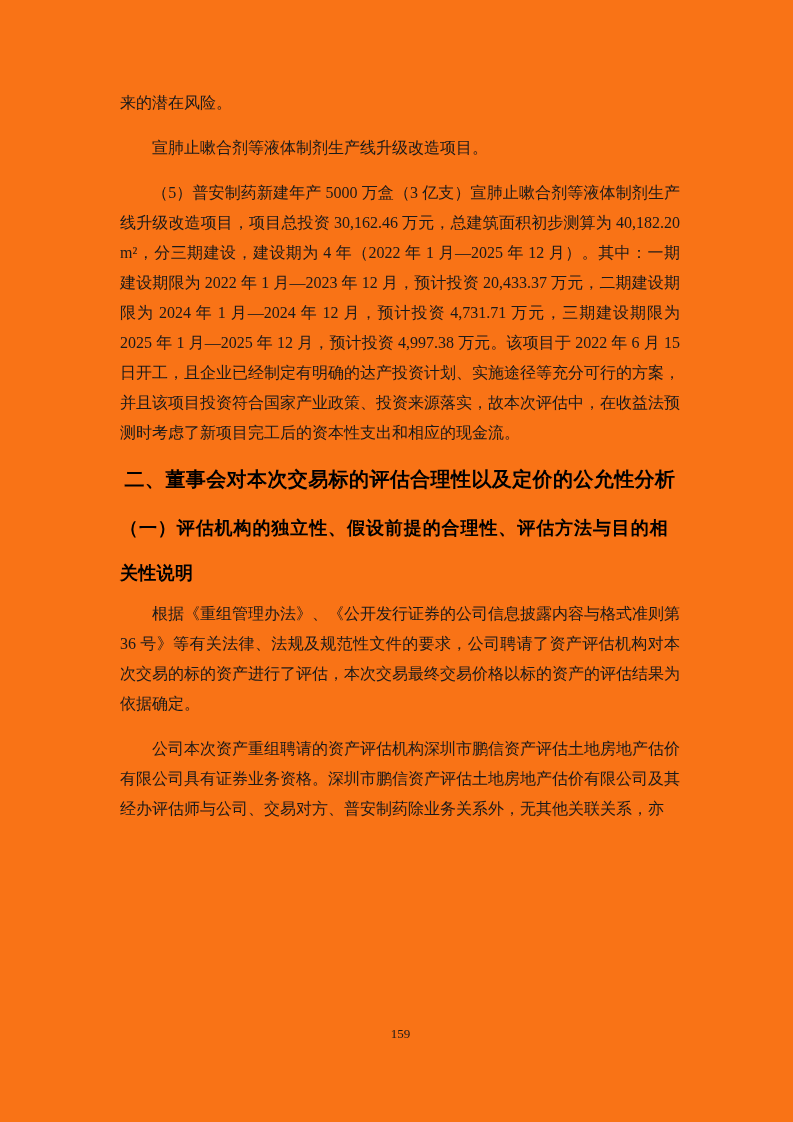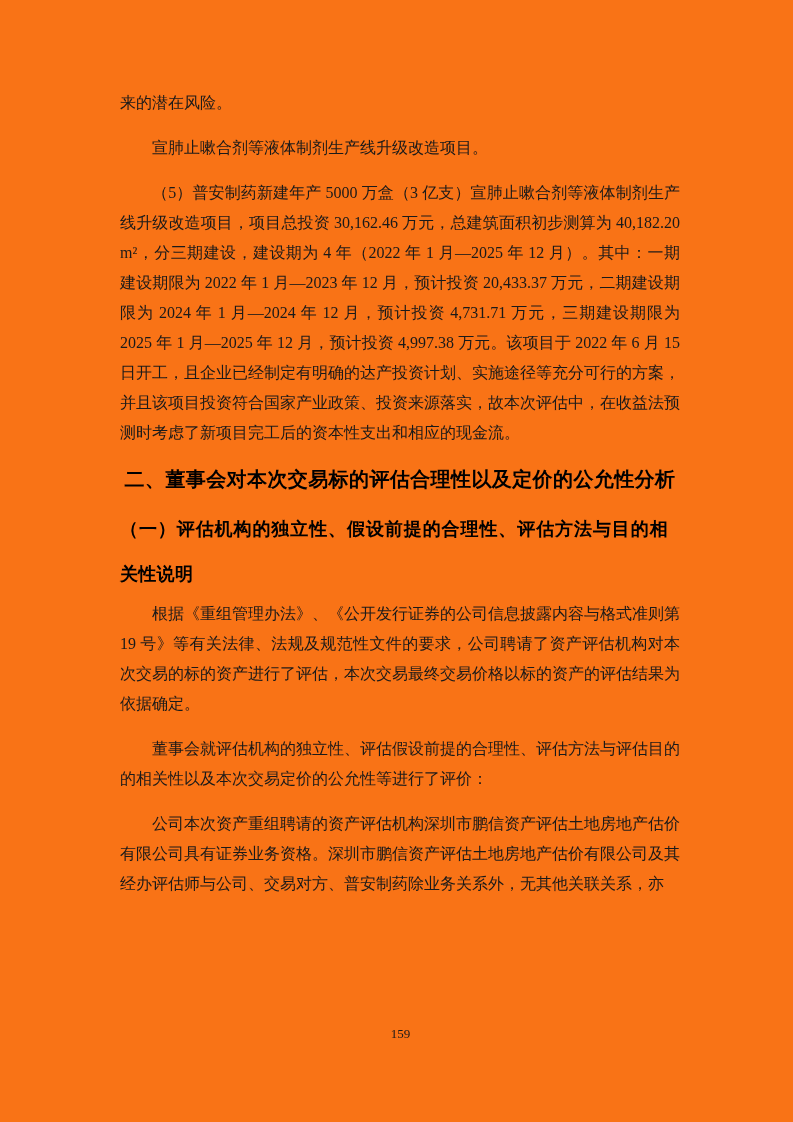--- a/index.html
+++ b/index.html
@@ -38,21 +38,21 @@
     font-family: "Liberation Sans", "DejaVu Sans", sans-serif;
     font-weight: 700;
     color: #000000;
     font-size: 20px;
     line-height: 32px;
     letter-spacing: 0.4px;
     margin: 7px 0 12px 0;
     text-align: center;
   }
   h2.subsec-heading {
-    font-family: Liberation Sans, sans-serif;
+    font-family: Liberation Mono, monospace;
     font-weight: 700;
     color: #000000;
     font-size: 18px;
     line-height: 45px;
     letter-spacing: 0.3px;
     margin: 8px 12px 2px 0;
     max-width: 556px;
     text-align: justify;
     text-justify: inter-ideograph;
   }
@@ -78,23 +78,22 @@
 
     <p class="body-text indent">宣肺止嗽合剂等液体制剂生产线升级改造项目。</p>
 
     <p class="body-text indent">（5）普安制药新建年产 5000 万盒（3 亿支）宣肺止嗽合剂等液体制剂生产线升级改造项目，项目总投资 30,162.46 万元，总建筑面积初步测算为 40,182.20 m²，分三期建设，建设期为 4 年（2022 年 1 月—2025 年 12 月）。其中：一期建设期限为 2022 年 1 月—2023 年 12 月，预计投资 20,433.37 万元，二期建设期限为 2024 年 1 月—2024 年 12 月，预计投资 4,731.71 万元，三期建设期限为 2025 年 1 月—2025 年 12 月，预计投资 4,997.38 万元。该项目于 2022 年 6 月 15 日开工，且企业已经制定有明确的达产投资计划、实施途径等充分可行的方案，并且该项目投资符合国家产业政策、投资来源落实，故本次评估中，在收益法预测时考虑了新项目完工后的资本性支出和相应的现金流。</p>
 
 
     <h1 class="sec-heading">二、董事会对本次交易标的评估合理性以及定价的公允性分析</h1>
 
     <h2 class="subsec-heading">（一）评估机构的独立性、假设前提的合理性、评估方法与目的相关性说明</h2>
 
-    <p class="body-text indent">根据《重组管理办法》、《公开发行证券的公司信息披露内容与格式准则第 19 号》等有关法律、法规及规范性文件的要求，公司聘请了资产评估机构对本次交易的标的资产进行了评估，本次交易最终交易价格以标的资产的评估结果为依据确定。</p>
+    <p class="body-text indent">根据《重组管理办法》、《公开发行证券的公司信息披露内容与格式准则第 36 号》等有关法律、法规及规范性文件的要求，公司聘请了资产评估机构对本次交易的标的资产进行了评估，本次交易最终交易价格以标的资产的评估结果为依据确定。</p>
 
-    <p class="body-text indent">董事会就评估机构的独立性、评估假设前提的合理性、评估方法与评估目的的相关性以及本次交易定价的公允性等进行了评价：</p>
 
 
     <p class="body-text indent">公司本次资产重组聘请的资产评估机构深圳市鹏信资产评估土地房地产估价有限公司具有证券业务资格。深圳市鹏信资产评估土地房地产估价有限公司及其经办评估师与公司、交易对方、普安制药除业务关系外，无其他关联关系，亦</p>
 
   </div>
 
   <div class="footer">159</div>
 </div>
 
 </body></html>

